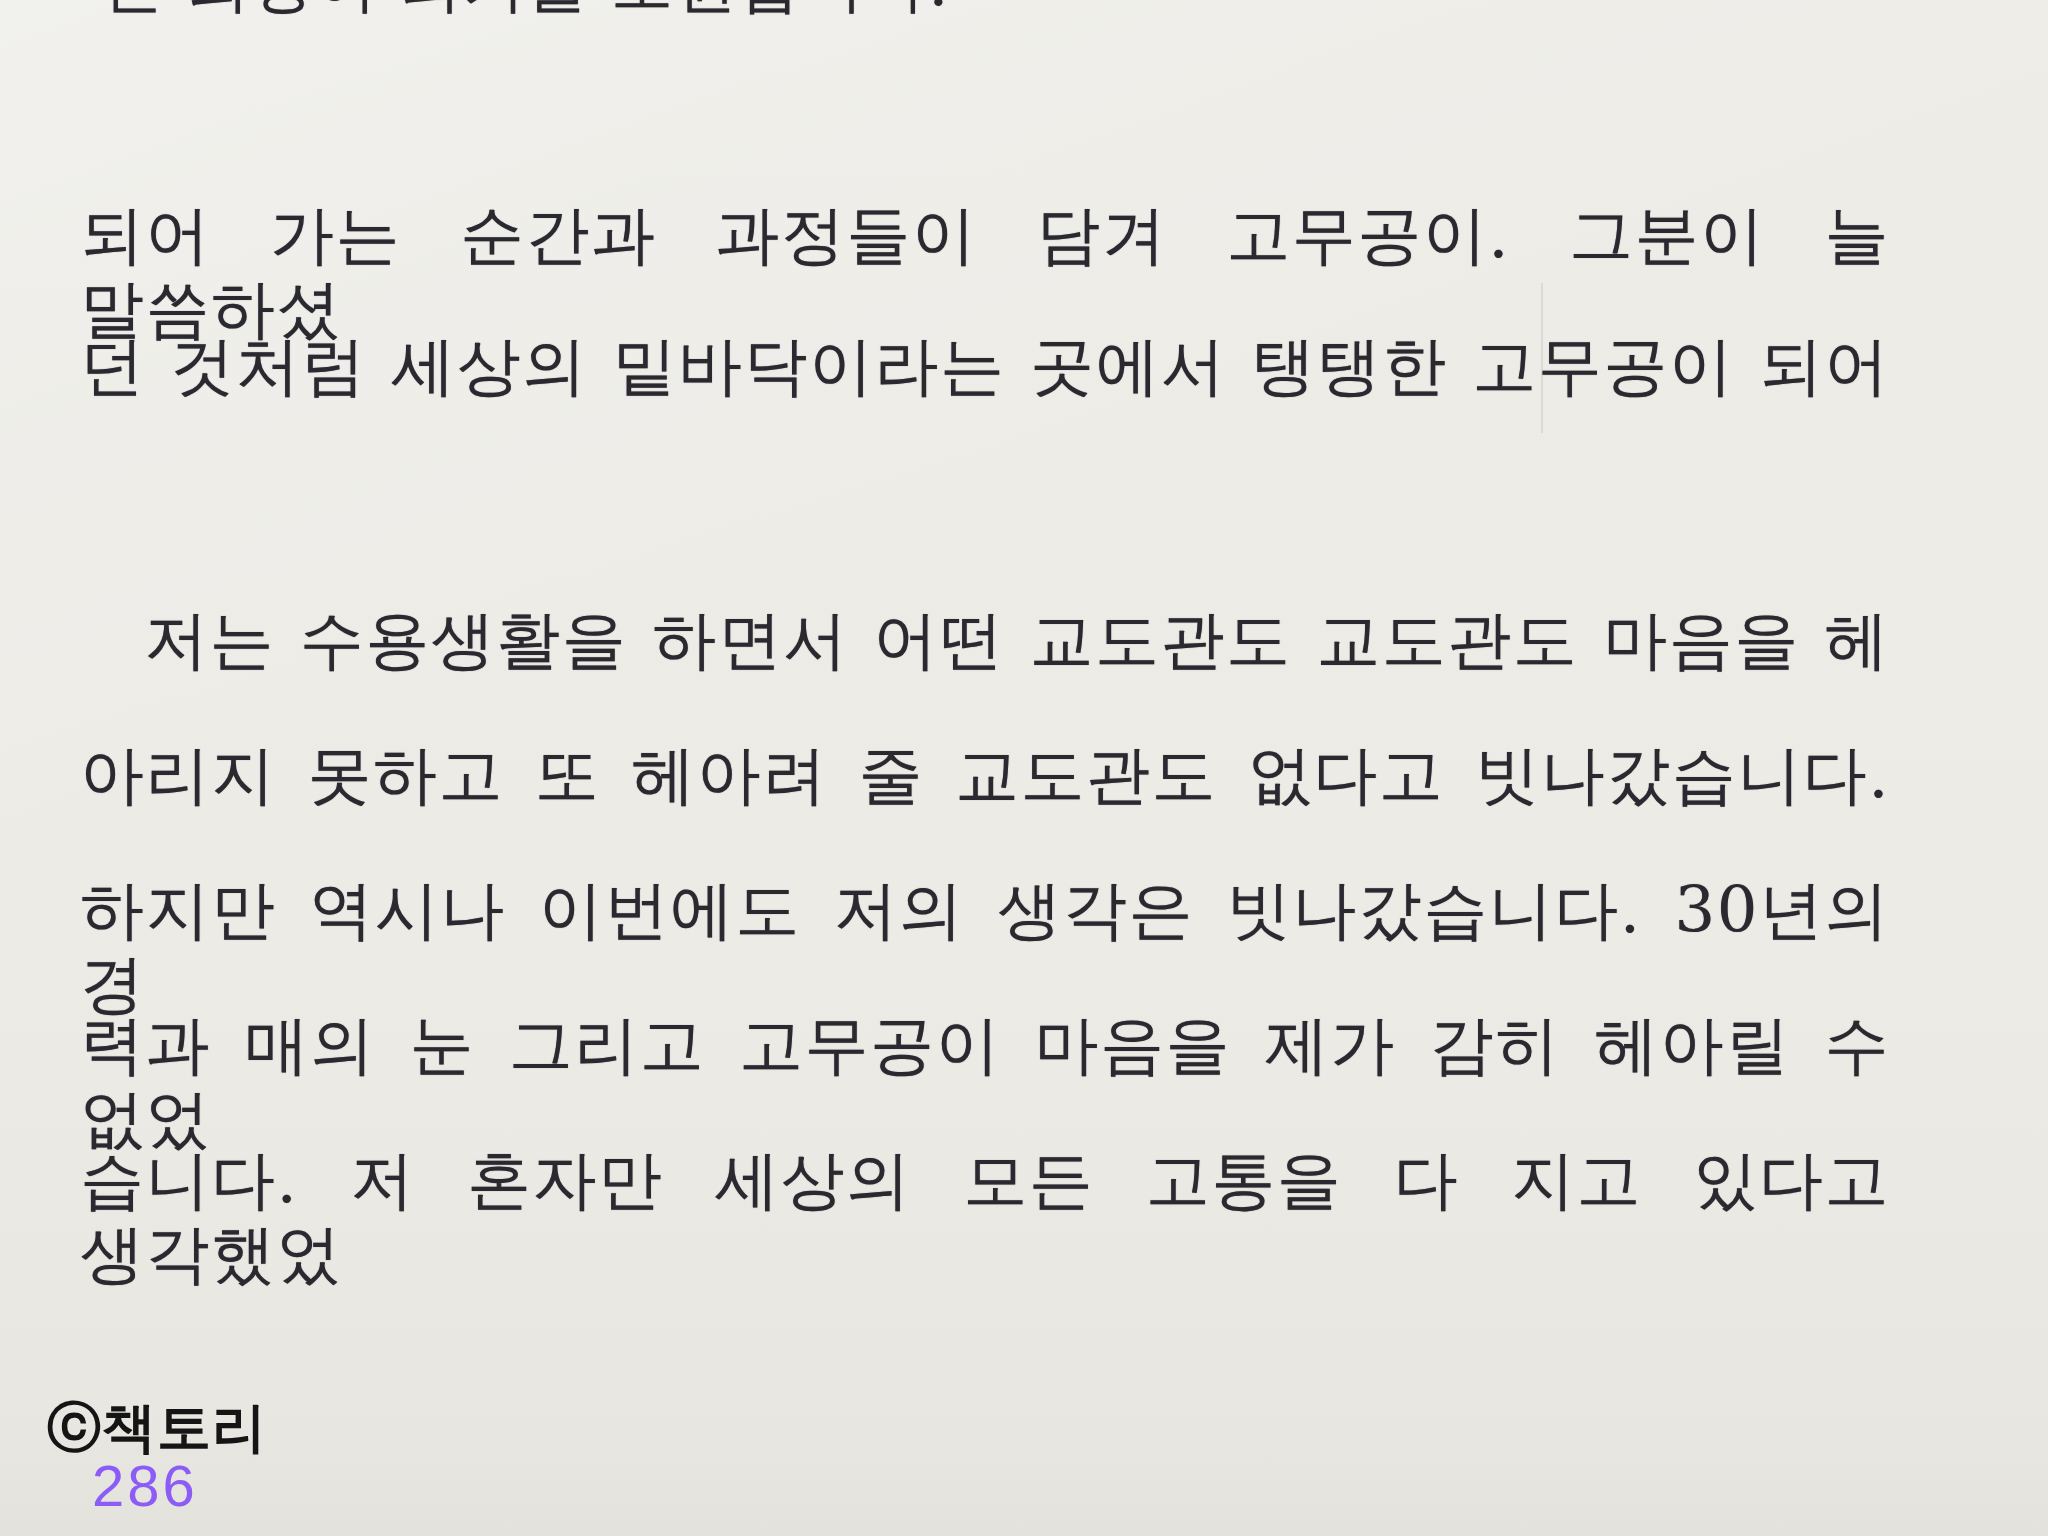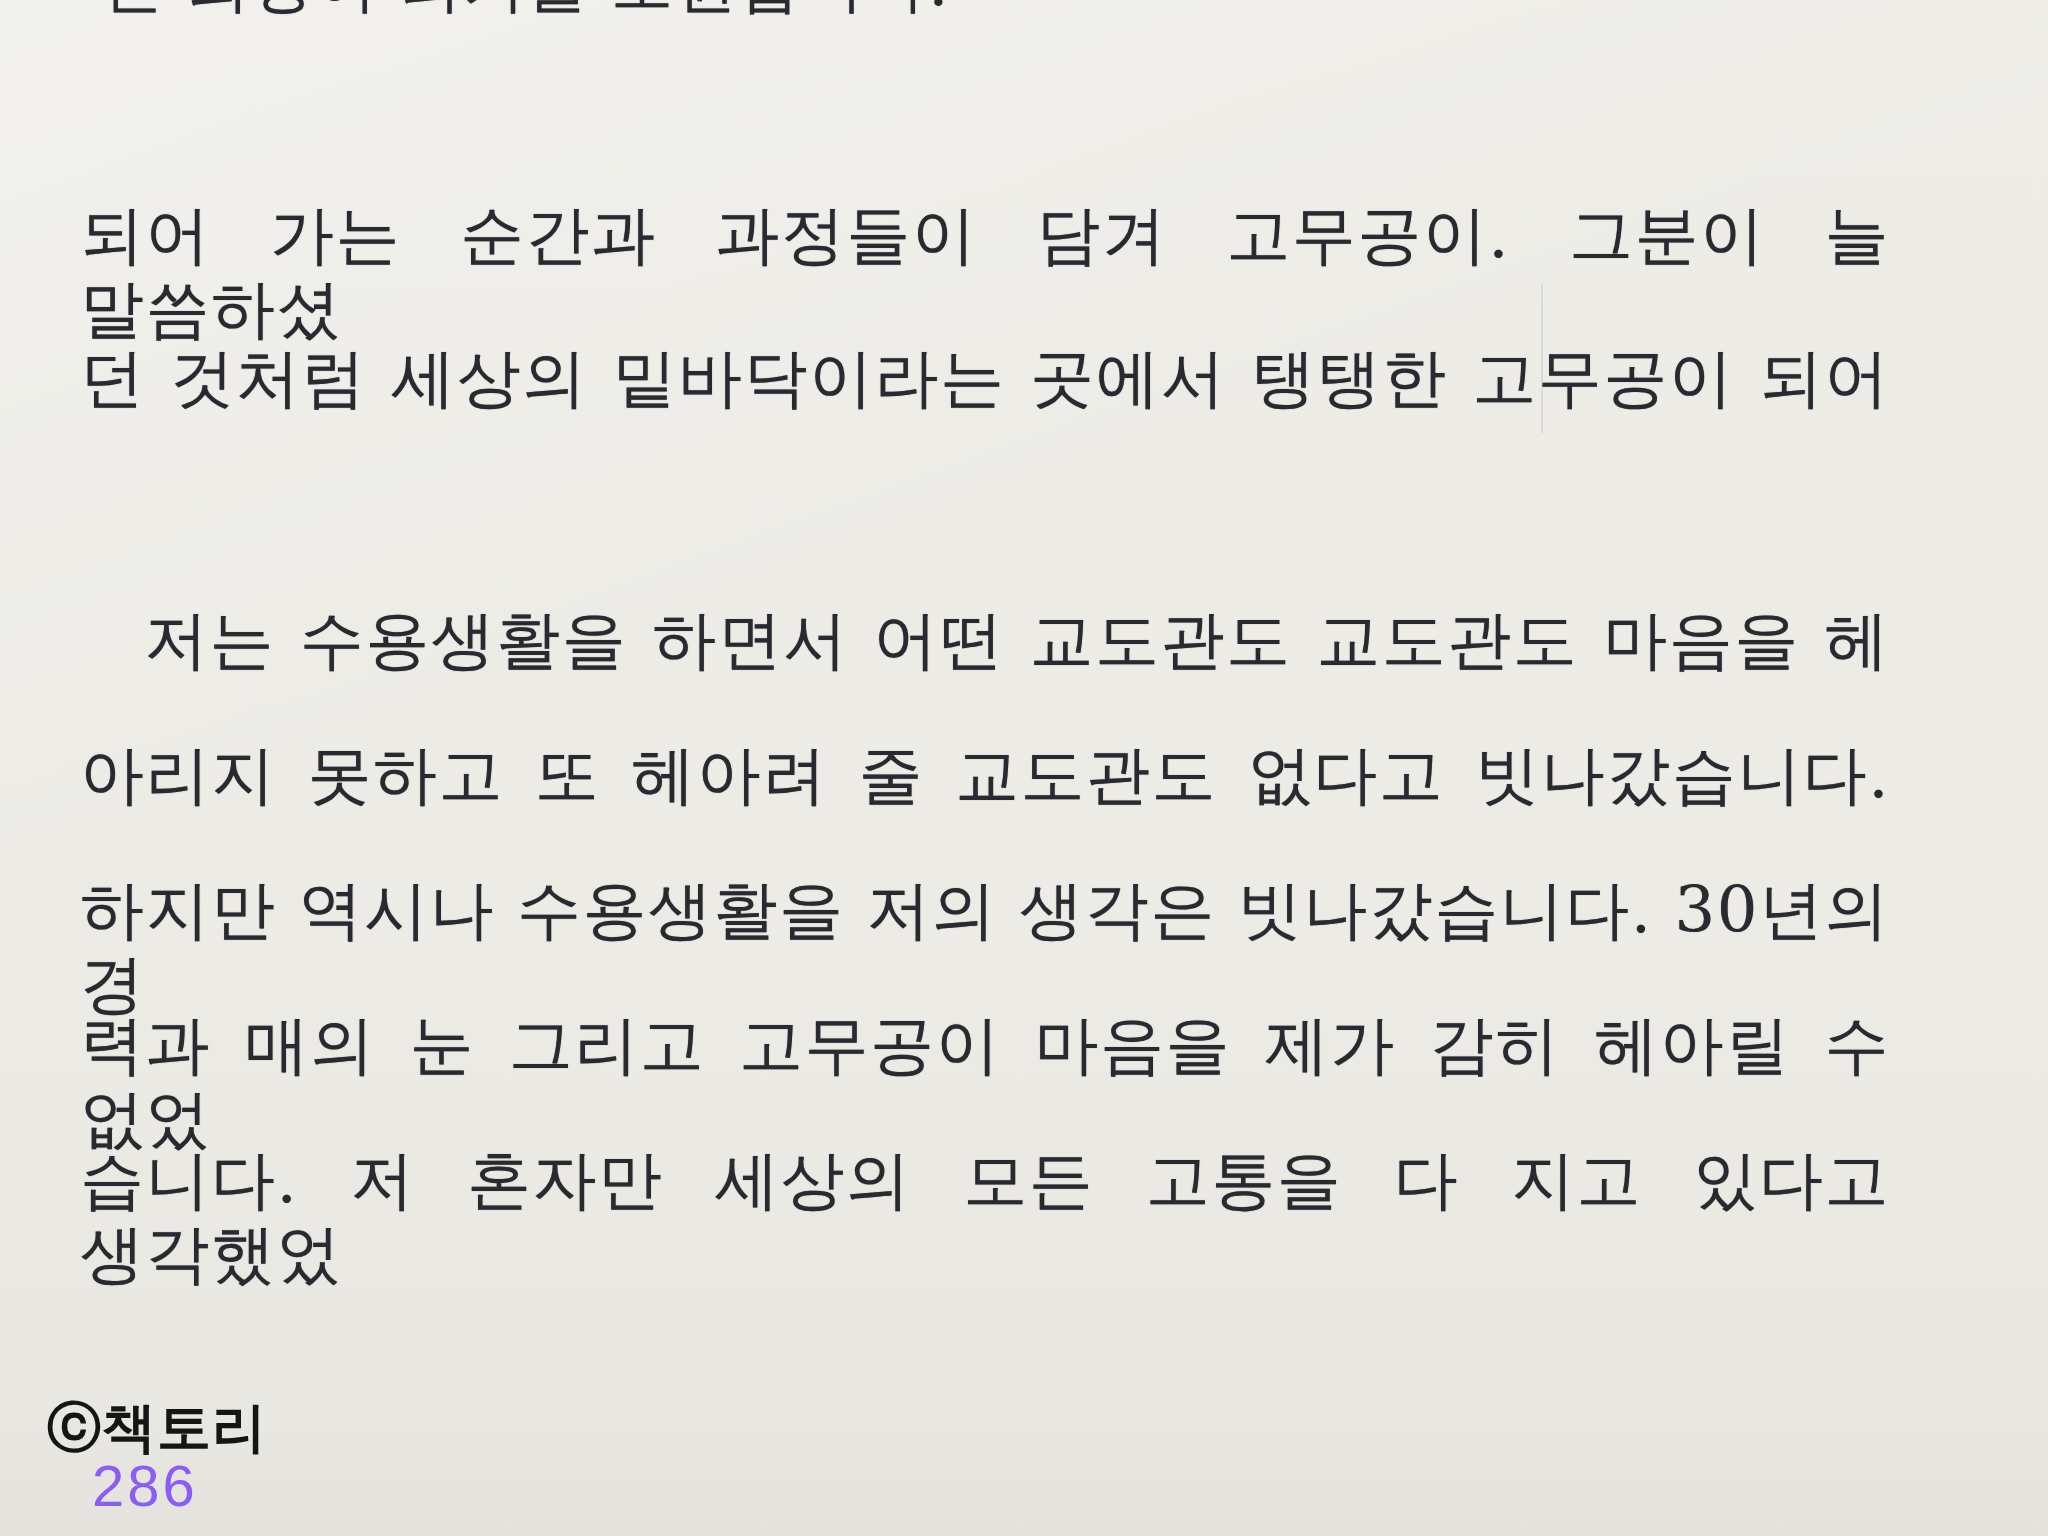--- a/index.html
+++ b/index.html
@@ -40,21 +40,21 @@
   .indent { padding-left: 64px; }
   .clipped {
     top: -52px;
     left: 103px;
     right: auto;
     font-size: 62px;
     white-space: nowrap;
   }
   .t2  { top: 64px; }
   .t3  { top: 199px; }
-  .t4  { top: 342px; }
+  .t4  { top: 330px; }
   .t5  { top: 469px; }
   .t6  { top: 604px; }
   .t7  { top: 739px; }
   .t8  { top: 874px; }
   .t9  { top: 1009px; }
   .t10 { top: 1144px; }
   .crease {
     position: absolute;
     left: 1541px;
     top: 283px;
@@ -94,21 +94,21 @@
 
   <div class="line just t3">되어 가는 순간과 과정들이 담겨 고무공이. 그분이 늘 말씀하셨</div>
 
   <div class="line just t4">던 것처럼 세상의 밑바닥이라는 곳에서 탱탱한 고무공이 되어</div>
 
 
   <div class="line just indent t6">저는 수용생활을 하면서 어떤 교도관도 교도관도 마음을 헤</div>
 
   <div class="line just t7">아리지 못하고 또 헤아려 줄 교도관도 없다고 빗나갔습니다.</div>
 
-  <div class="line just t8">하지만 역시나 수용생활을 저의 생각은 빗나갔습니다. 30년의 경</div>
+  <div class="line just t8">하지만 역시나 이번에도 저의 생각은 빗나갔습니다. 30년의 경</div>
 
   <div class="line just t9">력과 매의 눈 그리고 고무공이 마음을 제가 감히 헤아릴 수 없었</div>
 
   <div class="line just t10">습니다. 저 혼자만 세상의 모든 고통을 다 지고 있다고 생각했었</div>
 
   <div class="crease"></div>
 
   <div class="watermark">ⓒ책토리</div>
 
   <div class="pagenum">286</div>

